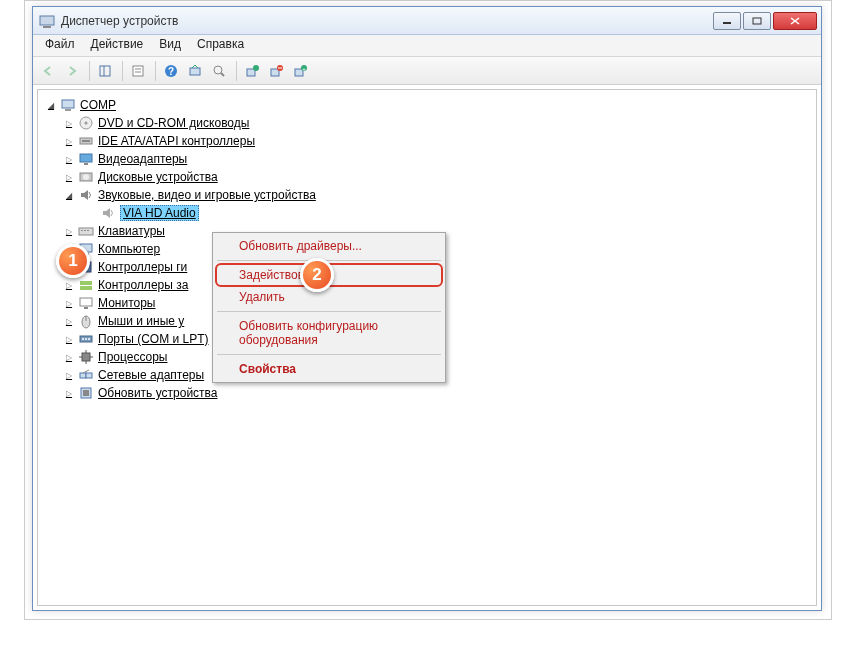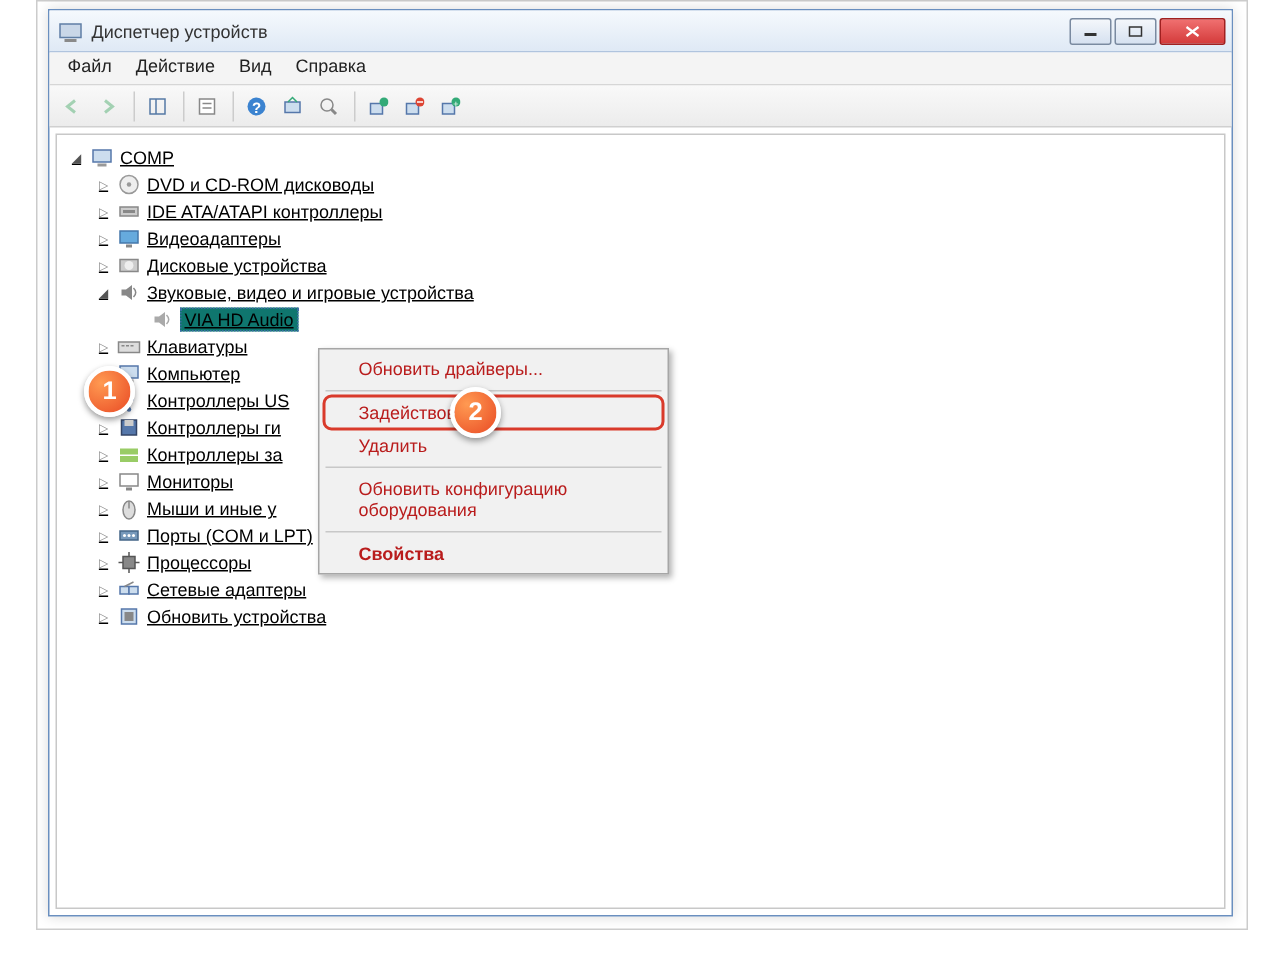--- a/index.html
+++ b/index.html
@@ -103,21 +103,21 @@
     margin-right: 4px;
     display: inline-flex; align-items: center; justify-content: center;
     font-size: 8px; color: #5a5a5a;
   }
   .exp-open::before { content: "◢"; font-size:8px; color:#555;}
   .exp-closed::before { content: "▷"; font-size:8px; color:#888;}
   .dev-icon { width:16px; height:16px; margin-right:4px; display:inline-flex;align-items:center;justify-content:center;}
   .node-label { color: #000; }
   .node.selected .node-label {
     border: 1px dotted #3d6ea5;
-    background: #0f766e;
+    background: #7dd3fc;
     padding: 0 2px;
   }
   .ctxmenu {
     position: absolute;
     left: 212px; top: 232px;
     width: 234px;
     background: #f1f1f1;
     border: 1px solid #a6a6a6;
     box-shadow: 2px 2px 4px rgba(0,0,0,.3);
     padding: 2px;
@@ -344,30 +344,20 @@
               <rect x="2" y="3" width="12" height="8" fill="#cde" stroke="#57a"></rect>
               <rect x="5" y="12" width="6" height="2" fill="#999"></rect>
             </svg>
           </span>
           <span class="node-label">Компьютер</span>
         </div>
         <div class="node indent1">
           <span class="expander exp-closed"></span>
           <span class="dev-icon">
             <svg width="16" height="16">
-              <path d="M8 2 L8 14 M8 6 L5 4 M8 9 L11 7" stroke="#57a" stroke-width="1.5" fill="none"></path>
-              <circle cx="8" cy="14" r="1.5" fill="#57a"></circle>
-            </svg>
-          </span>
-          <span class="node-label">Контроллеры US</span>
-        </div>
-        <div class="node indent1">
-          <span class="expander exp-closed"></span>
-          <span class="dev-icon">
-            <svg width="16" height="16">
               <rect x="3" y="3" width="10" height="10" fill="#57a" stroke="#346"></rect>
               <rect x="5" y="3" width="6" height="4" fill="#ccc"></rect>
             </svg>
           </span>
           <span class="node-label">Контроллеры ги</span>
         </div>
         <div class="node indent1">
           <span class="expander exp-closed"></span>
           <span class="dev-icon">
             <svg width="16" height="16">

